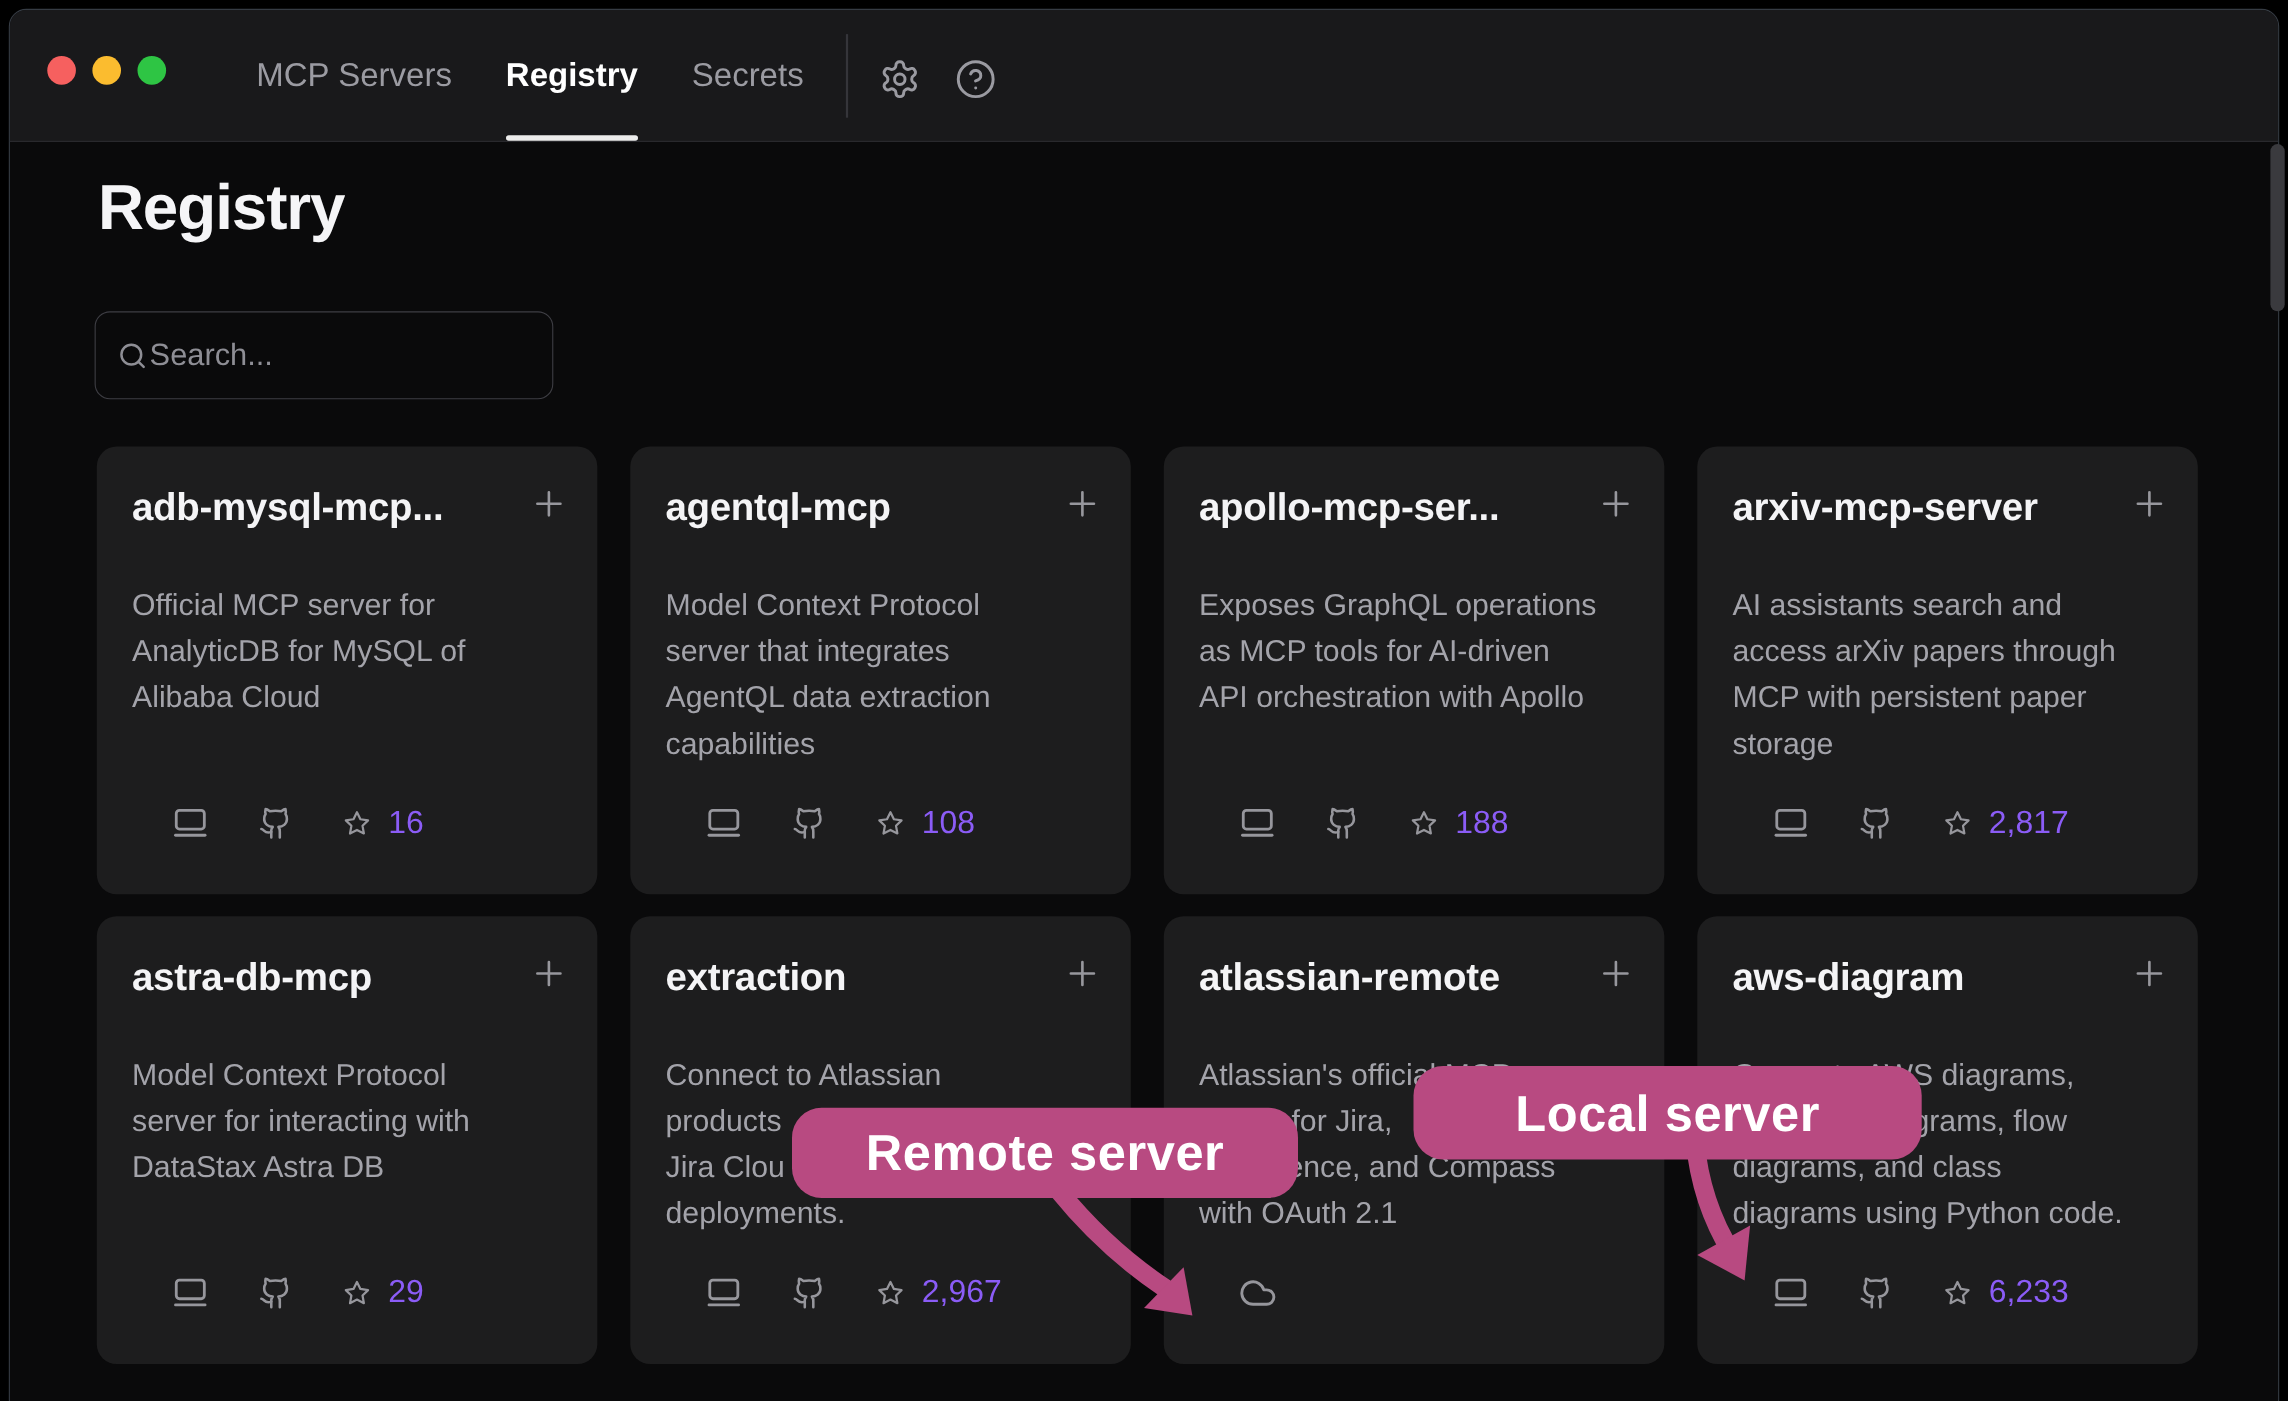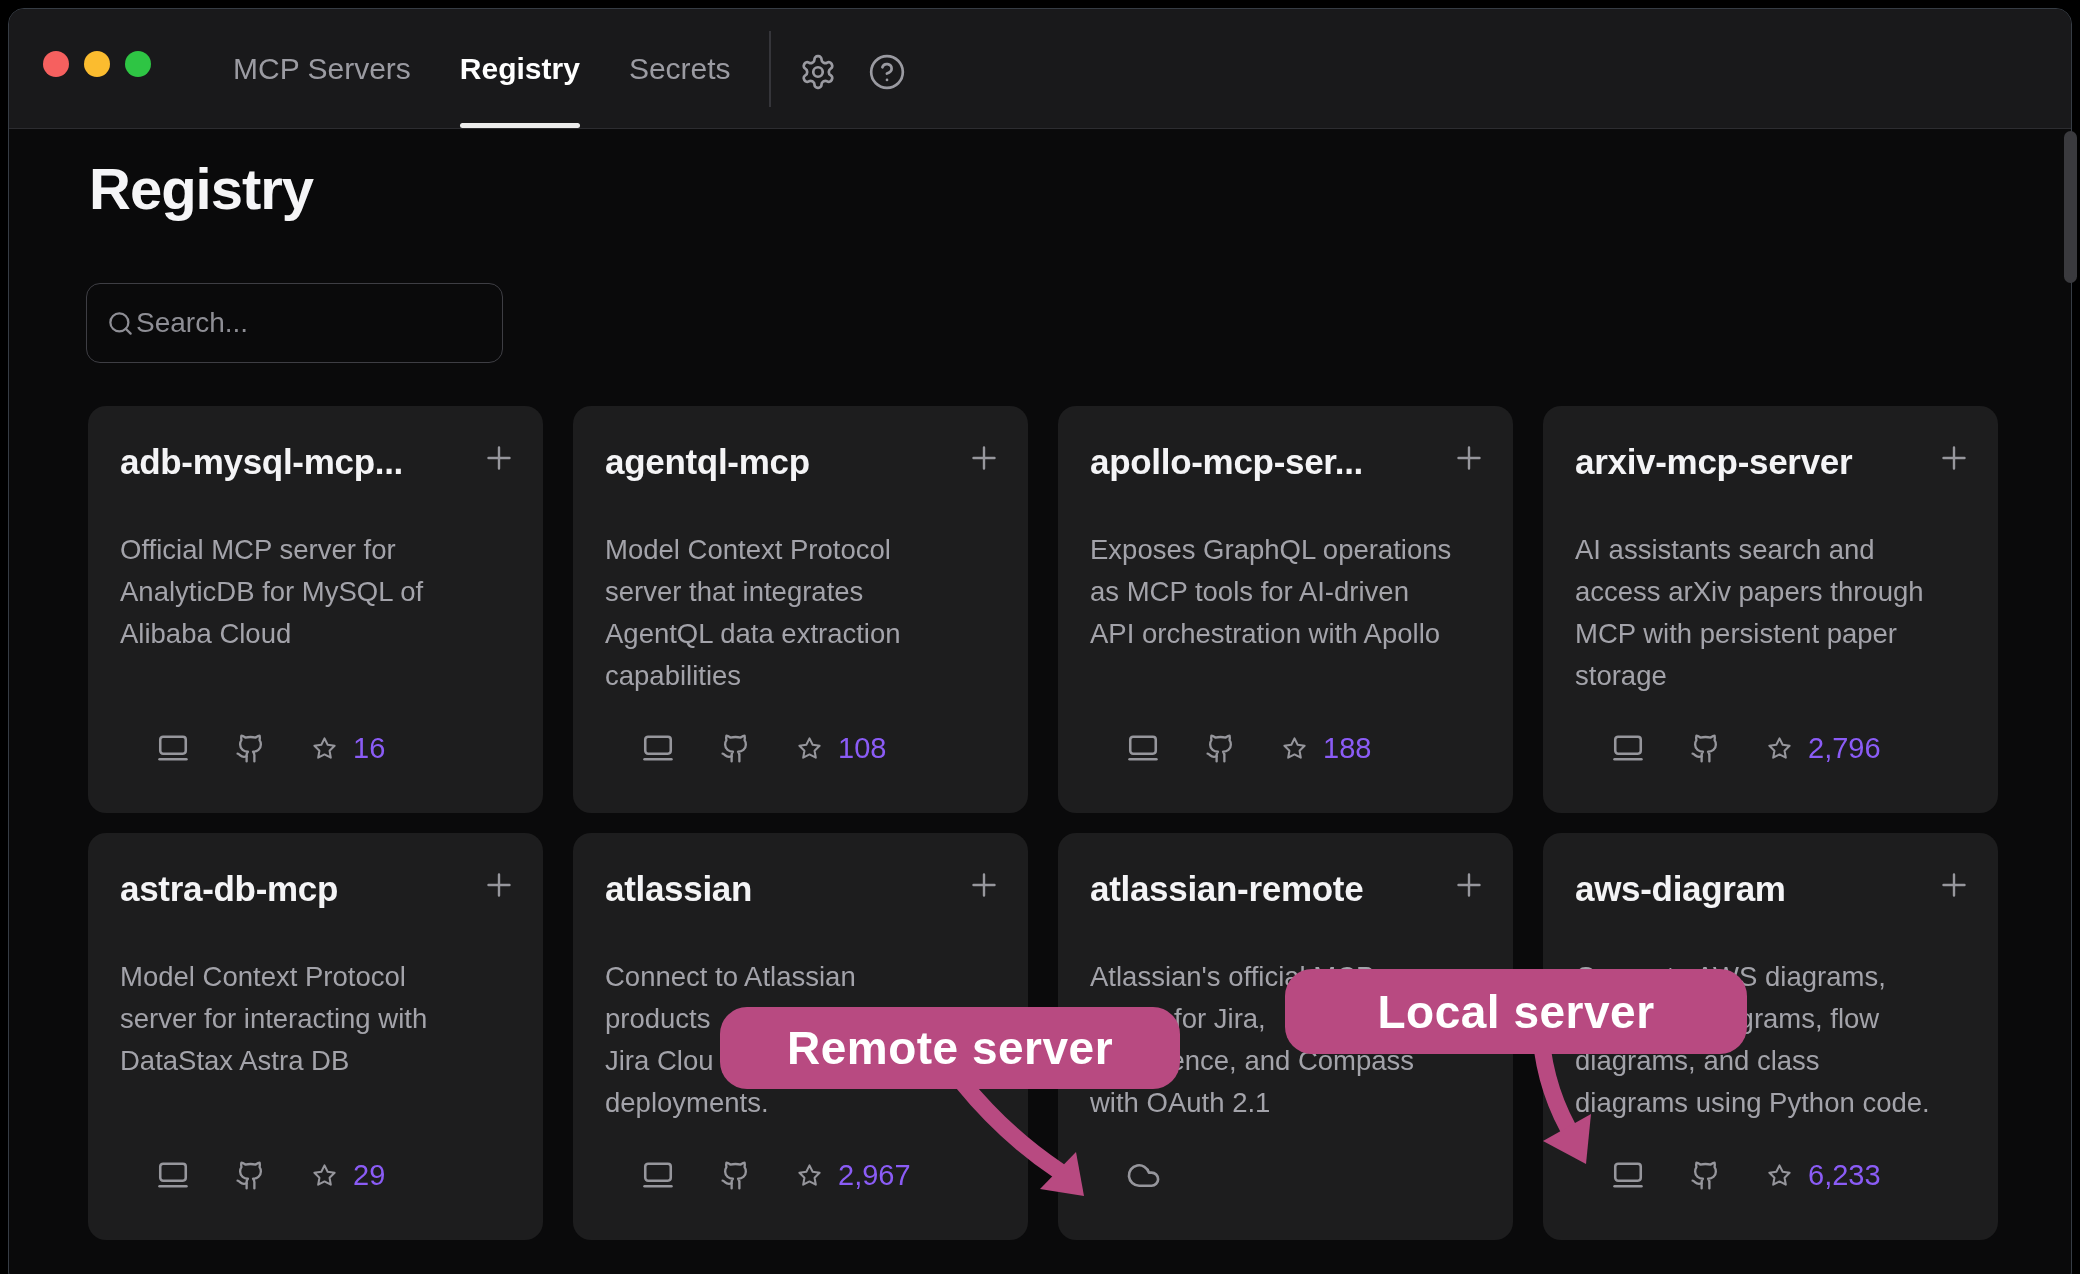--- a/index.html
+++ b/index.html
@@ -282,21 +282,21 @@
               <path d="M15 22v-4a4.8 4.8 0 0 0-1-3.5c3 0 6-2 6-5.5.08-1.25-.27-2.48-1-3.5.28-1.15.28-2.35 0-3.5 0 0-1 0-3 1.5-2.64-.5-5.36-.5-8 0C6 2 5 2 5 2c-.3 1.15-.3 2.35 0 3.5A5.403 5.403 0 0 0 4 9c0 3.5 3 5.5 6 5.5-.39.49-.68 1.05-.85 1.65-.17.6-.22 1.23-.15 1.85v4"></path>
               <path d="M9 18c-4.51 2-5-2-7-2"></path>
             </svg>
           </span>
           <span class="star-group">
             <span class="ficon star">
               <svg viewBox="0 0 24 24" fill="none" stroke="currentColor" stroke-width="1.8" stroke-linecap="round" stroke-linejoin="round">
                 <path d="m12 3 2.8 5.7 6.2.9-4.5 4.4 1.1 6.2L12 17.3 6.4 20.2l1.1-6.2L3 9.6l6.2-.9z"></path>
               </svg>
             </span>
-            <span class="star-count">2,796</span>
+            <span class="star-count">2,817</span>
           </span>
         </div>
       </article>
       <article class="card">
         <h3 class="card-title">astra-db-mcp</h3>
         <button class="card-add">
           <svg viewBox="0 0 24 24" fill="none" stroke="currentColor" stroke-width="1.6" stroke-linecap="round">
             <path d="M12 5v14M5 12h14"></path>
           </svg>
         </button>
@@ -322,21 +322,21 @@
             <span class="ficon star">
               <svg viewBox="0 0 24 24" fill="none" stroke="currentColor" stroke-width="1.8" stroke-linecap="round" stroke-linejoin="round">
                 <path d="m12 3 2.8 5.7 6.2.9-4.5 4.4 1.1 6.2L12 17.3 6.4 20.2l1.1-6.2L3 9.6l6.2-.9z"></path>
               </svg>
             </span>
             <span class="star-count">29</span>
           </span>
         </div>
       </article>
       <article class="card">
-        <h3 class="card-title">atlassian</h3>
+        <h3 class="card-title">extraction</h3>
         <button class="card-add">
           <svg viewBox="0 0 24 24" fill="none" stroke="currentColor" stroke-width="1.6" stroke-linecap="round">
             <path d="M12 5v14M5 12h14"></path>
           </svg>
         </button>
         <div class="card-desc">
           <div>Connect to Atlassian</div>
           <div>products</div>
           <div>Jira Clou</div>
           <div>deployments.</div>

